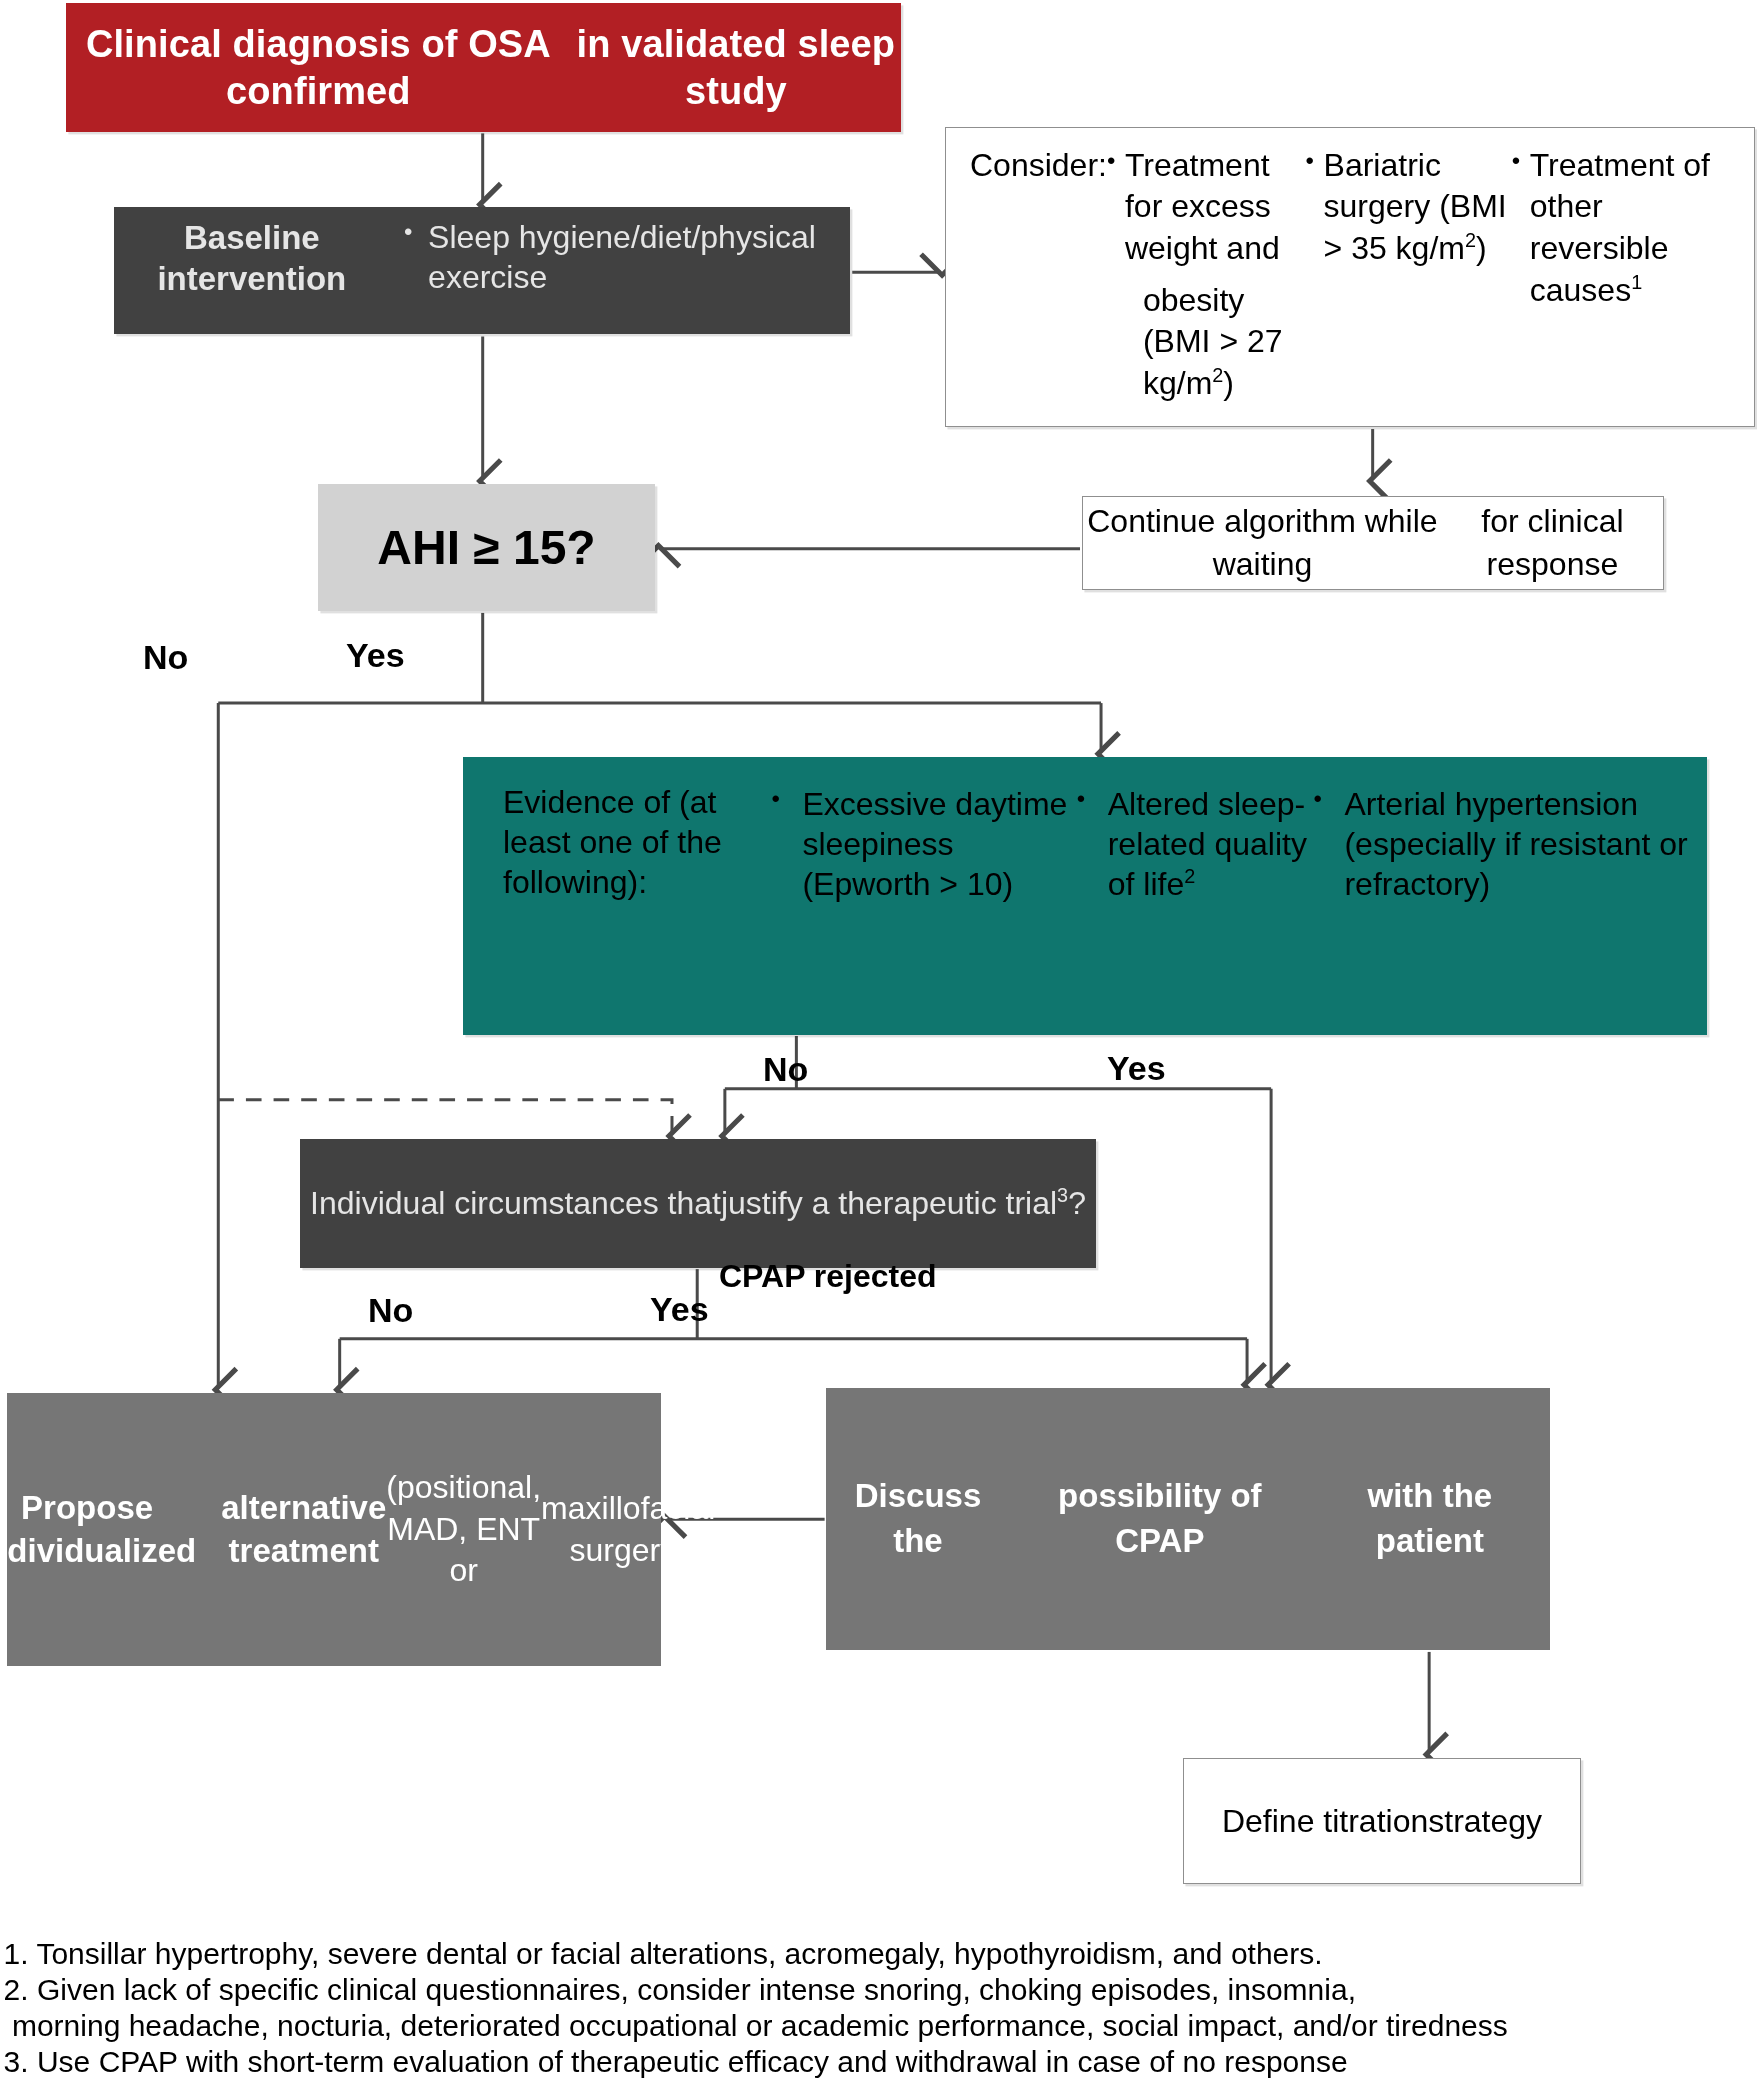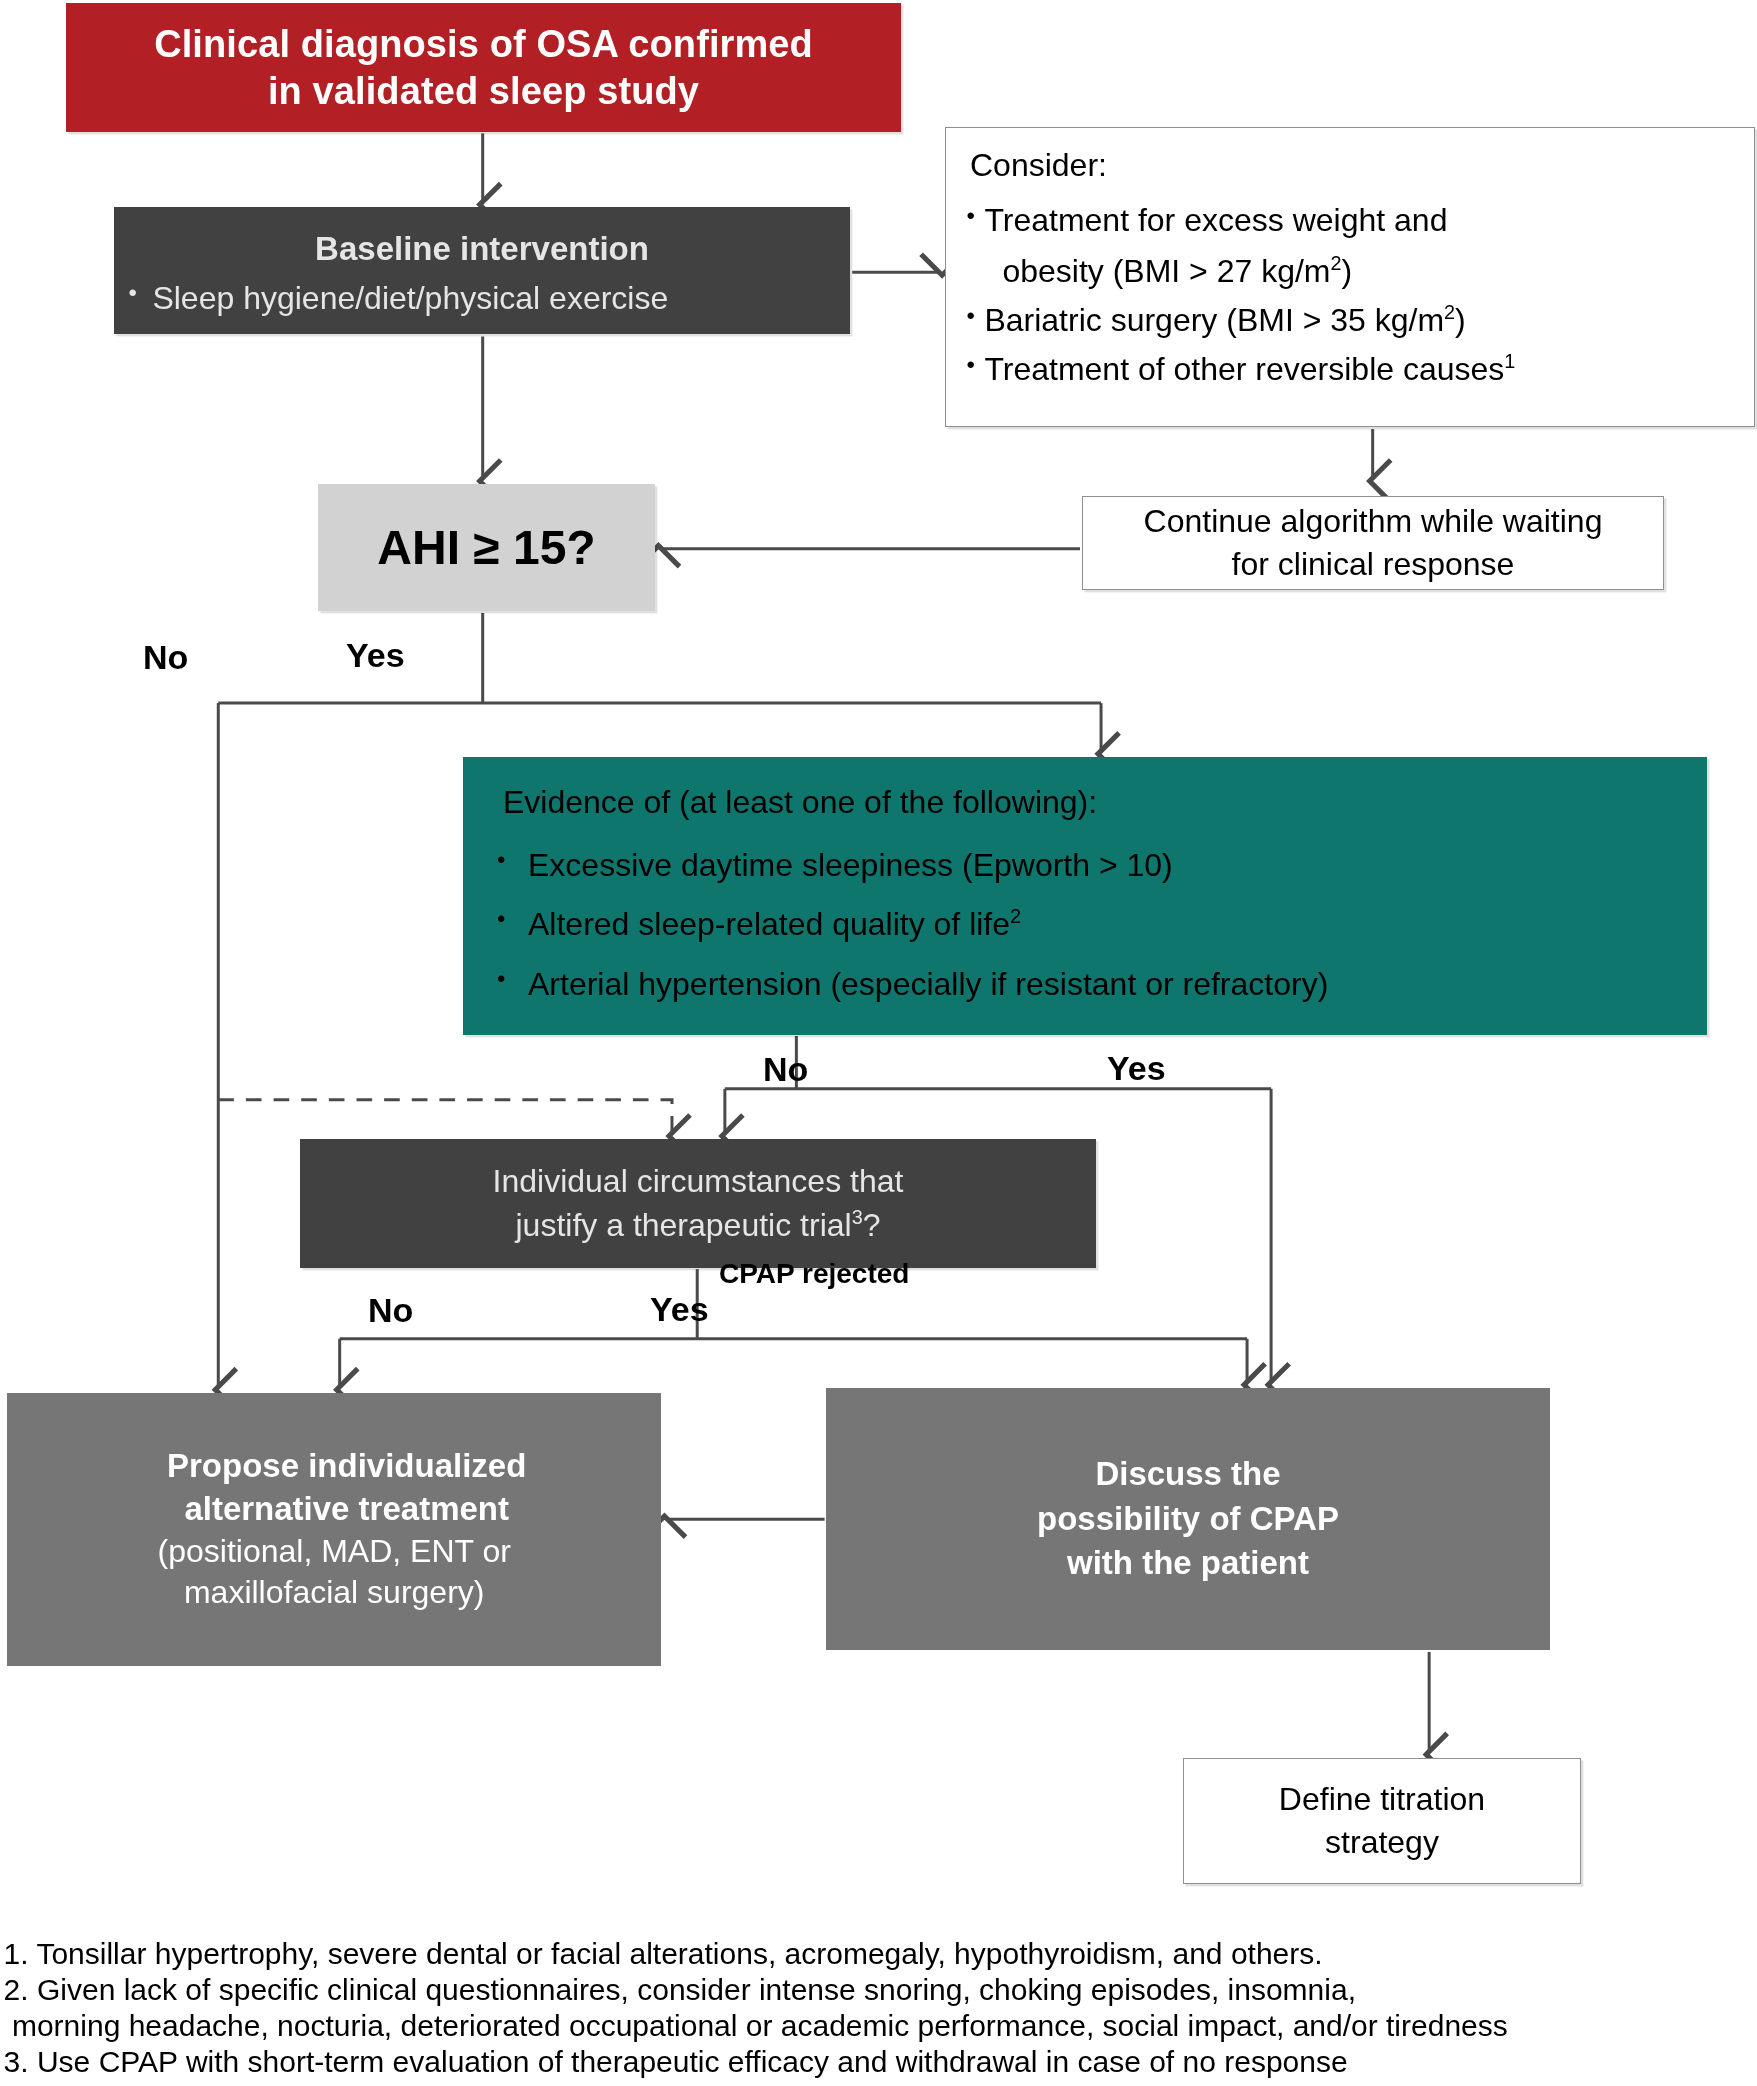--- a/index.html
+++ b/index.html
@@ -6,21 +6,21 @@
   #stage{
     position:relative;
     width:1758px;
     height:2087px;
     background:#ffffff;
     font-family:"Liberation Sans", sans-serif;
     overflow:hidden;
   }
   #wires{position:absolute;left:0;top:0;width:1758px;height:2087px;pointer-events:none;}
 
-  .node{position:absolute;box-sizing:border-box;display:flex;flex-direction:column;justify-content:center;}
+  .node{position:absolute;box-sizing:border-box;display:flex;flex-direction:row;justify-content:center;}
   .node.center{align-items:center;text-align:center;}
 
   
   .v-red{background:#b21f24;color:#ffffff;}
   .v-dark{background:#414141;color:#e5e5e5;}
   .v-mid{background:#767676;color:#ffffff;}
   .v-lightgrey{background:#d2d2d2;color:#000000;}
   .v-white{background:#ffffff;color:#000000;border:1.8px solid #8f8f8f;}
 
   .shadowed{box-shadow:2.4px 2.4px 0 rgba(0,0,0,0.12);}
@@ -91,21 +91,21 @@
   }
 
   
   .elabel{position:absolute;font-size:34px;font-weight:bold;color:#000;white-space:nowrap;}
   #lb-ahi-no{left:143px;top:638px;}
   #lb-ahi-yes{left:346px;top:636px;}
   #lb-ev-no{left:763px;top:1050px;}
   #lb-ev-yes{left:1107px;top:1049px;}
   #lb-ind-no{left:368px;top:1291px;}
   #lb-ind-yes{left:650px;top:1290px;}
-  #lb-cpap-rejected{left:719px;top:1258px;font-size:28px;}
+  #lb-cpap-rejected{left:719px;top:1258px;font-size:32px;}
 
   
   #footnotes{
     position:absolute;left:3.6px;top:1936px;width:1743px;
     font-size:30px;line-height:1.20;color:#000;
   }
   #footnotes .fn{white-space:pre-wrap;}
 </style>
 </head>
 <body>

